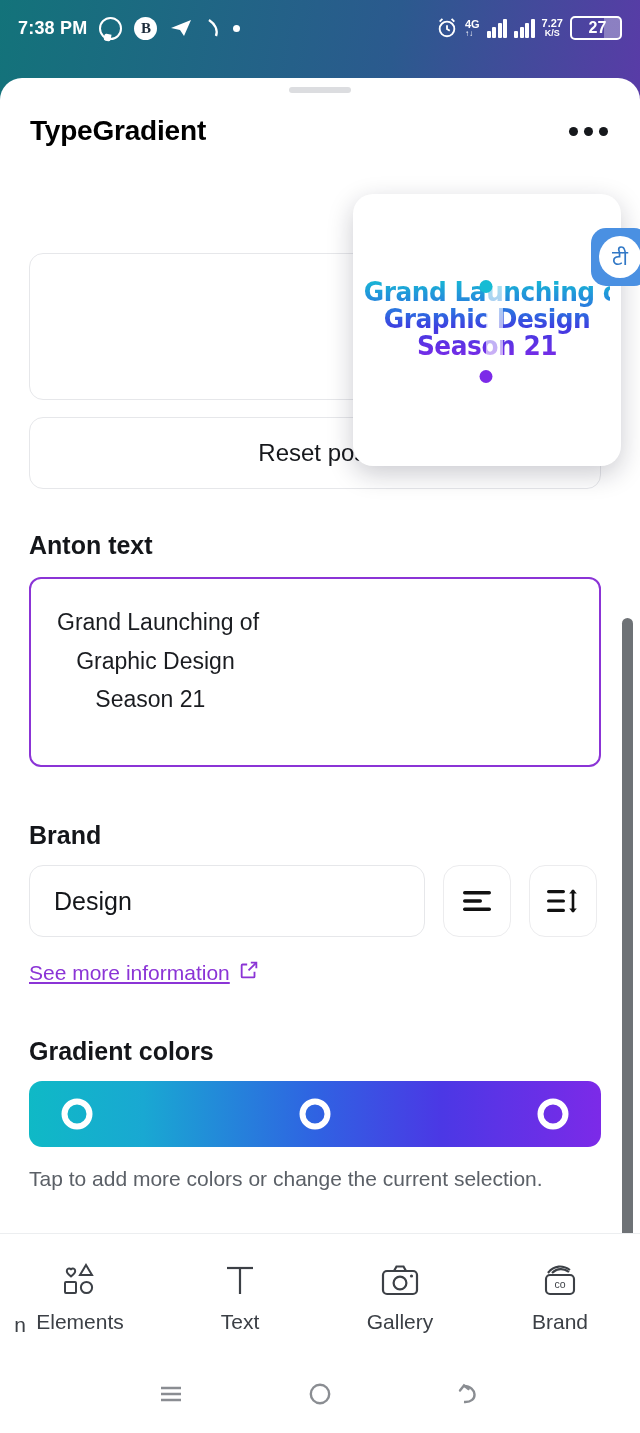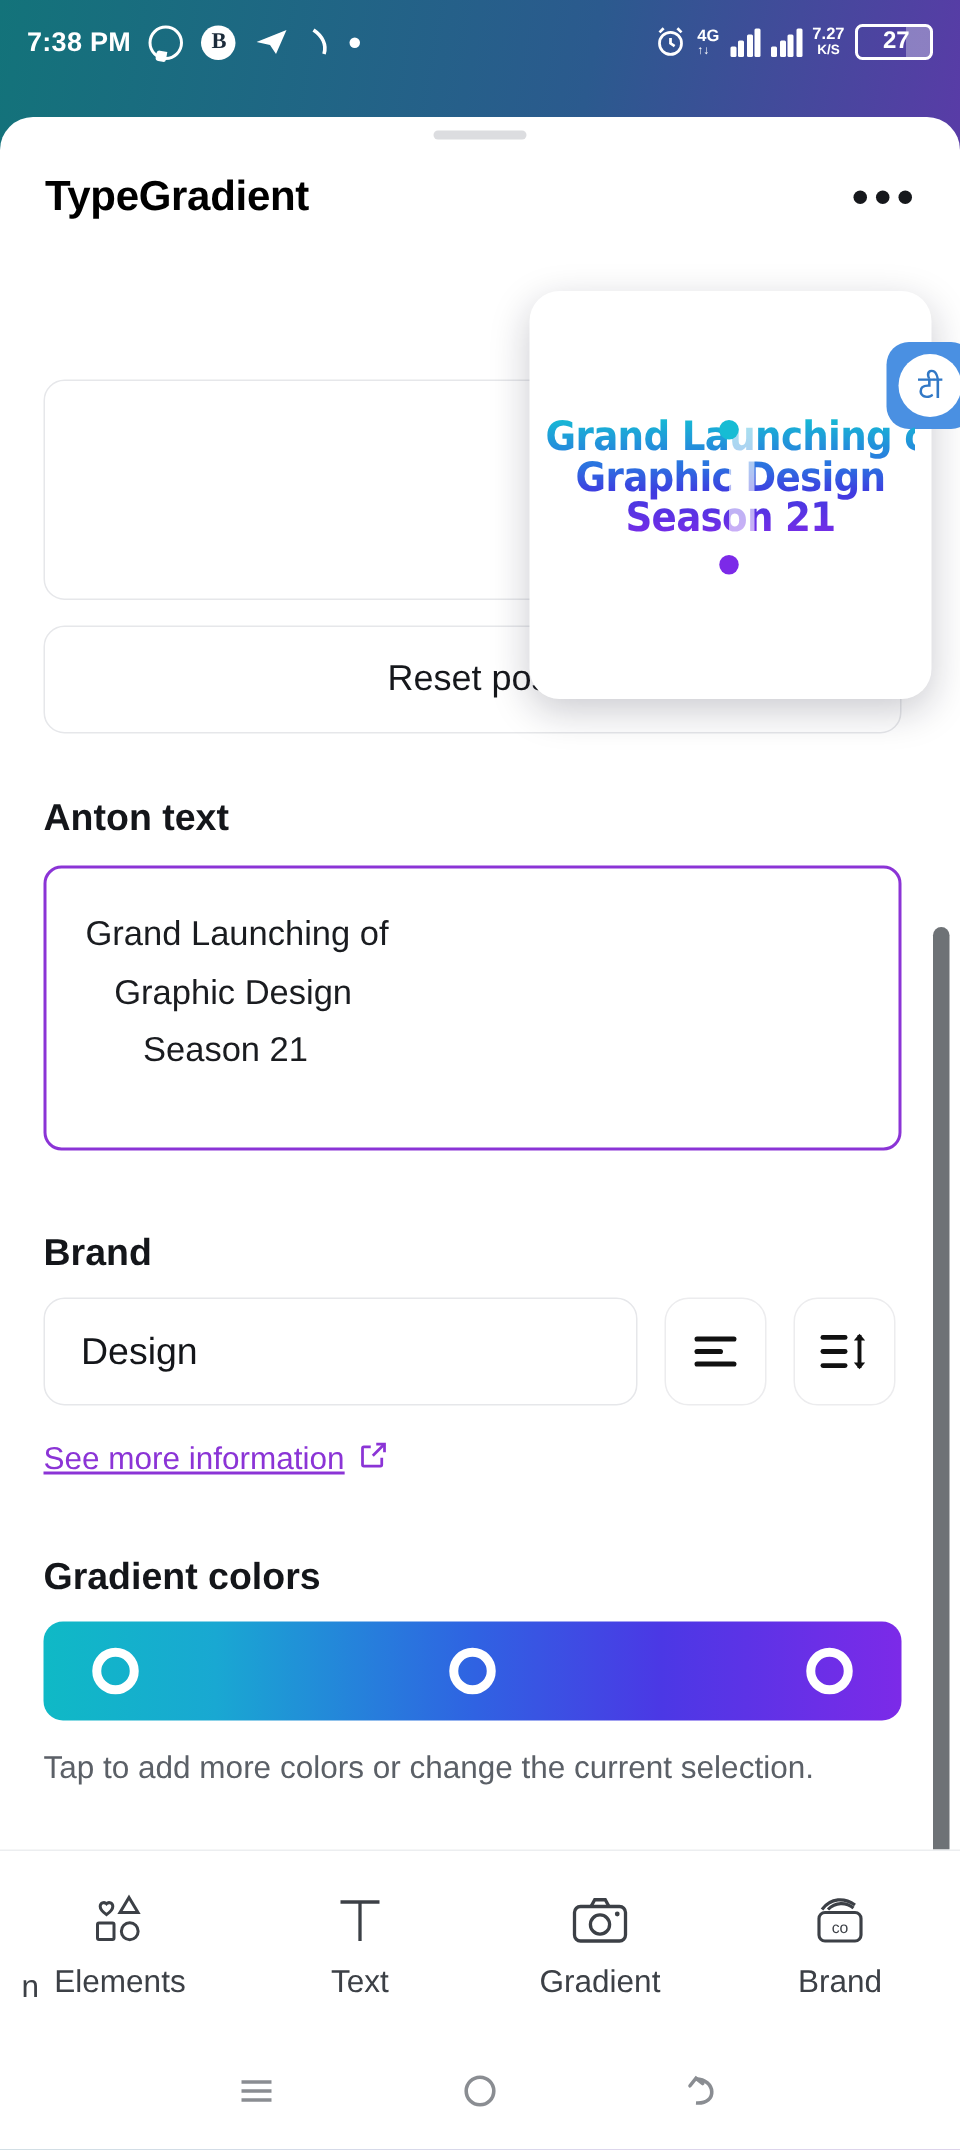--- a/index.html
+++ b/index.html
@@ -309,21 +309,21 @@
 
       <div class="tab">
         <span class="tab-ico">
           <svg width="42" height="38" viewBox="0 0 42 38" fill="none" stroke="#3c4046" stroke-width="2.2">
             <rect x="4" y="9" width="34" height="23" rx="4"></rect>
             <path d="M15 9 L17.5 4.5 H24.5 L27 9"></path>
             <circle cx="21" cy="21" r="6.4"></circle>
             <circle cx="32.5" cy="14" r="1.6" fill="#3c4046" stroke="none"></circle>
           </svg>
         </span>
-        <span class="tab-label">Gradient</span>
+        <span class="tab-label">Gallery</span>
       </div>
 
       <div class="tab">
         <span class="tab-ico">
           <svg width="42" height="40" viewBox="0 0 42 40" fill="none" stroke="#3c4046" stroke-width="2.1">
             <rect x="7" y="15" width="28" height="19" rx="4"></rect>
             <text x="21" y="28.4" font-size="10.5" fill="#3c4046" stroke="none" text-anchor="middle" font-family="Liberation Sans, sans-serif">co</text>
             <path d="M9 13 C15 5, 24 5, 31 10"></path>
             <path d="M13 13 C18 8, 25 8, 30 12"></path>
           </svg>

